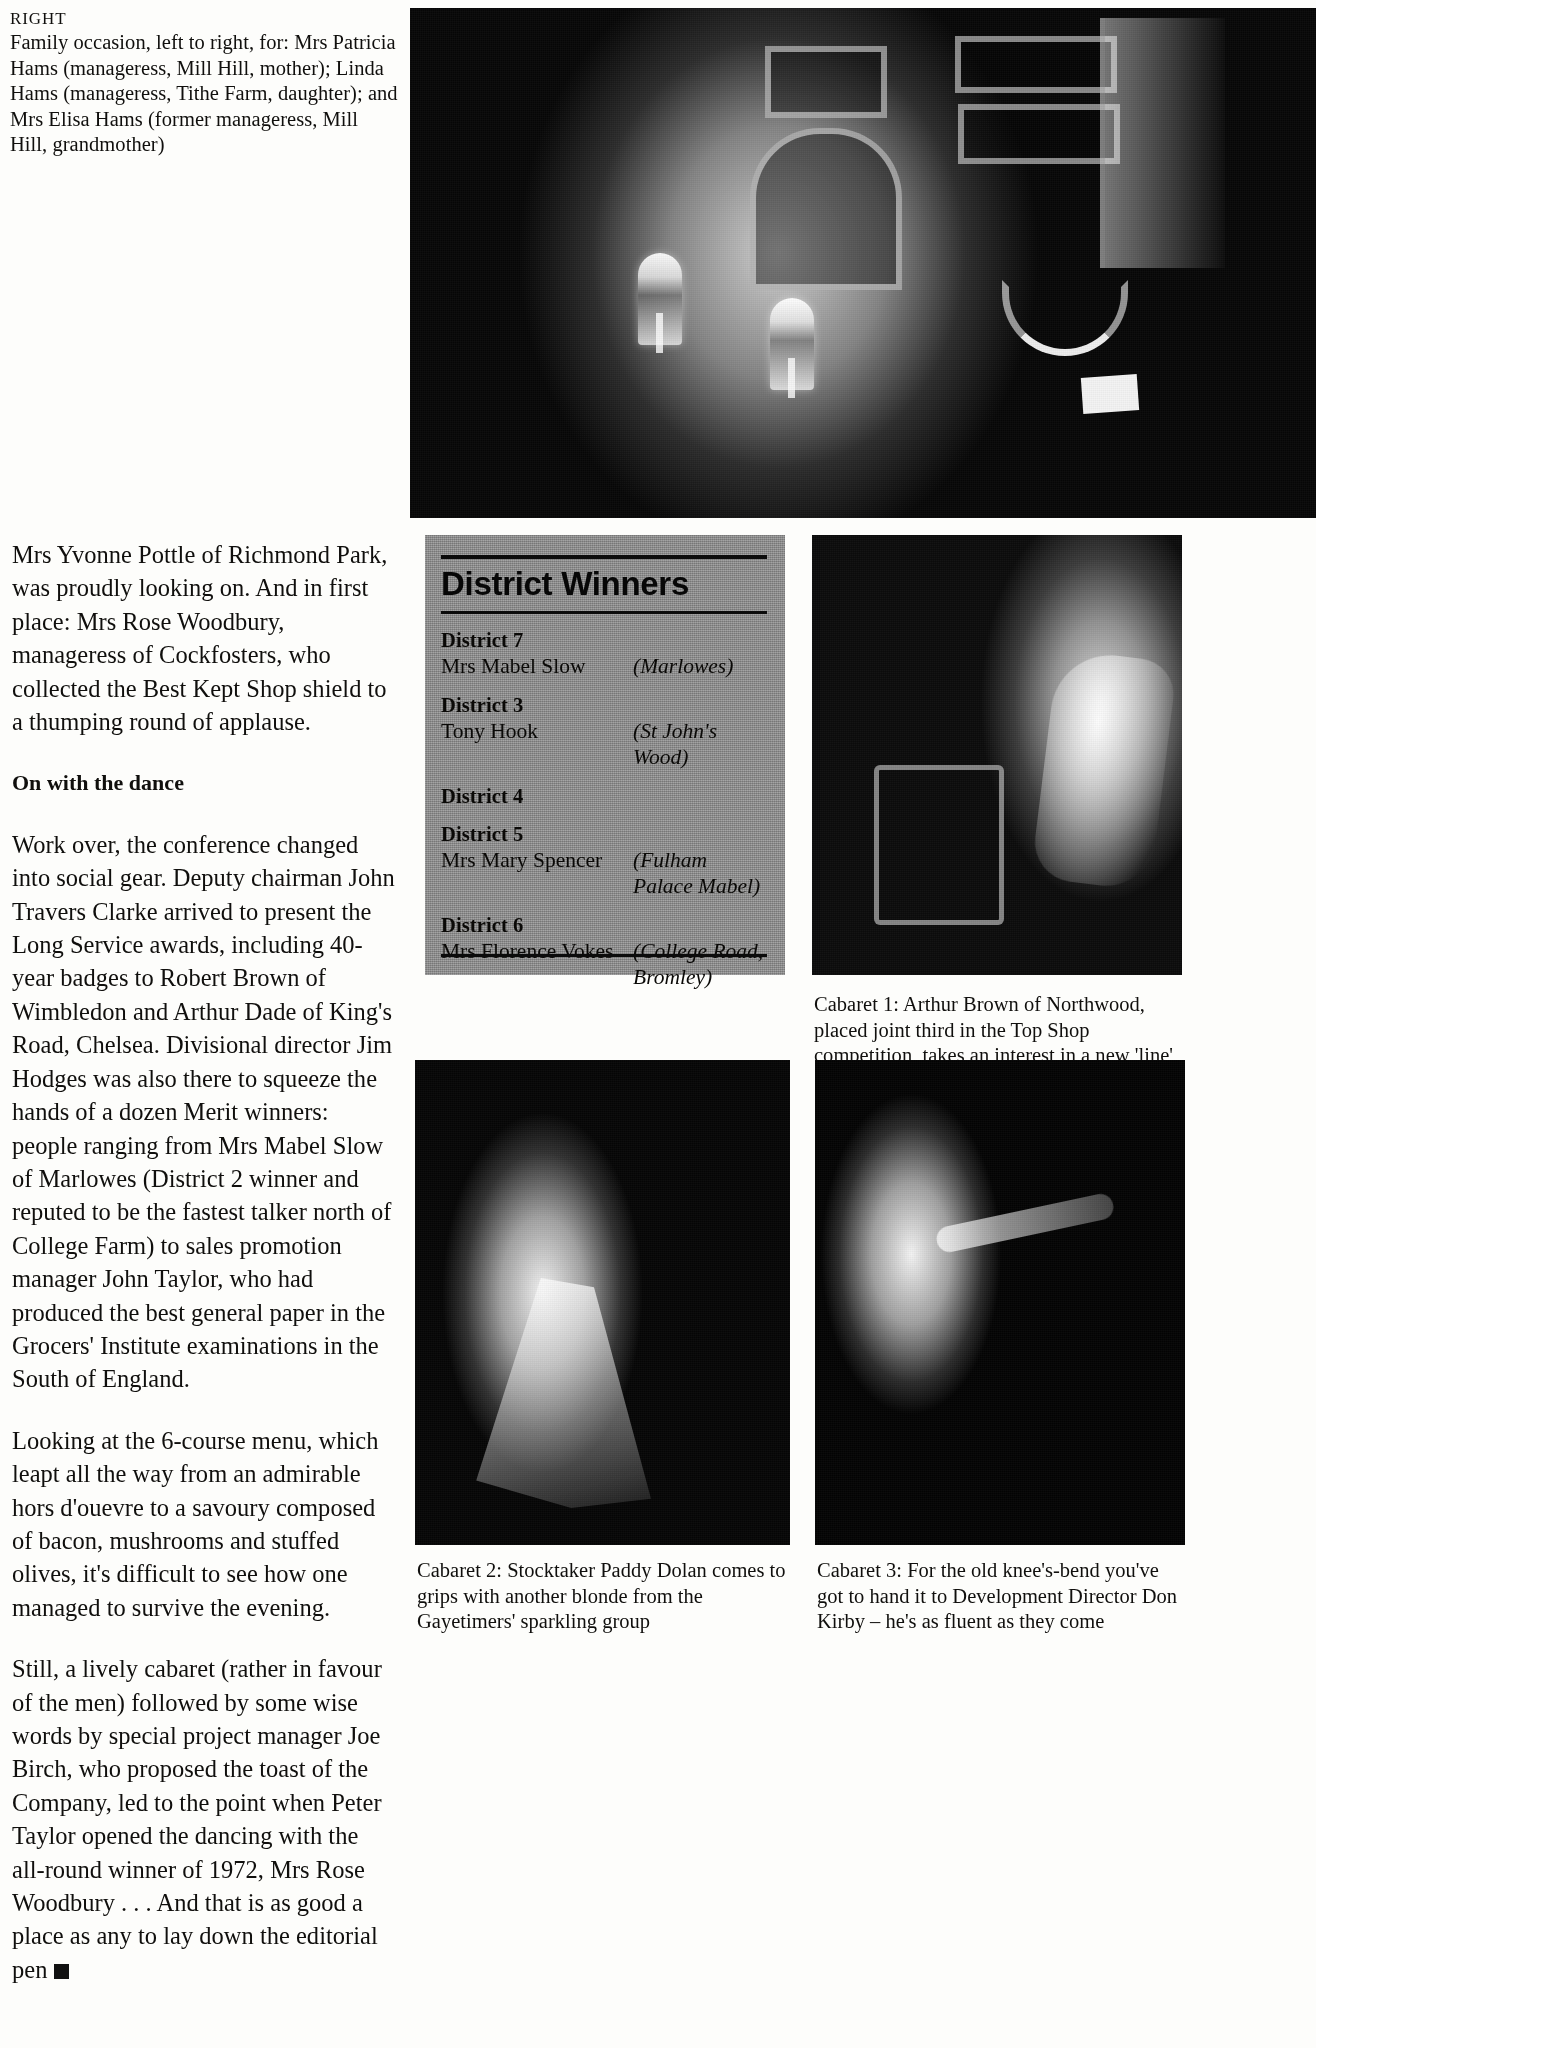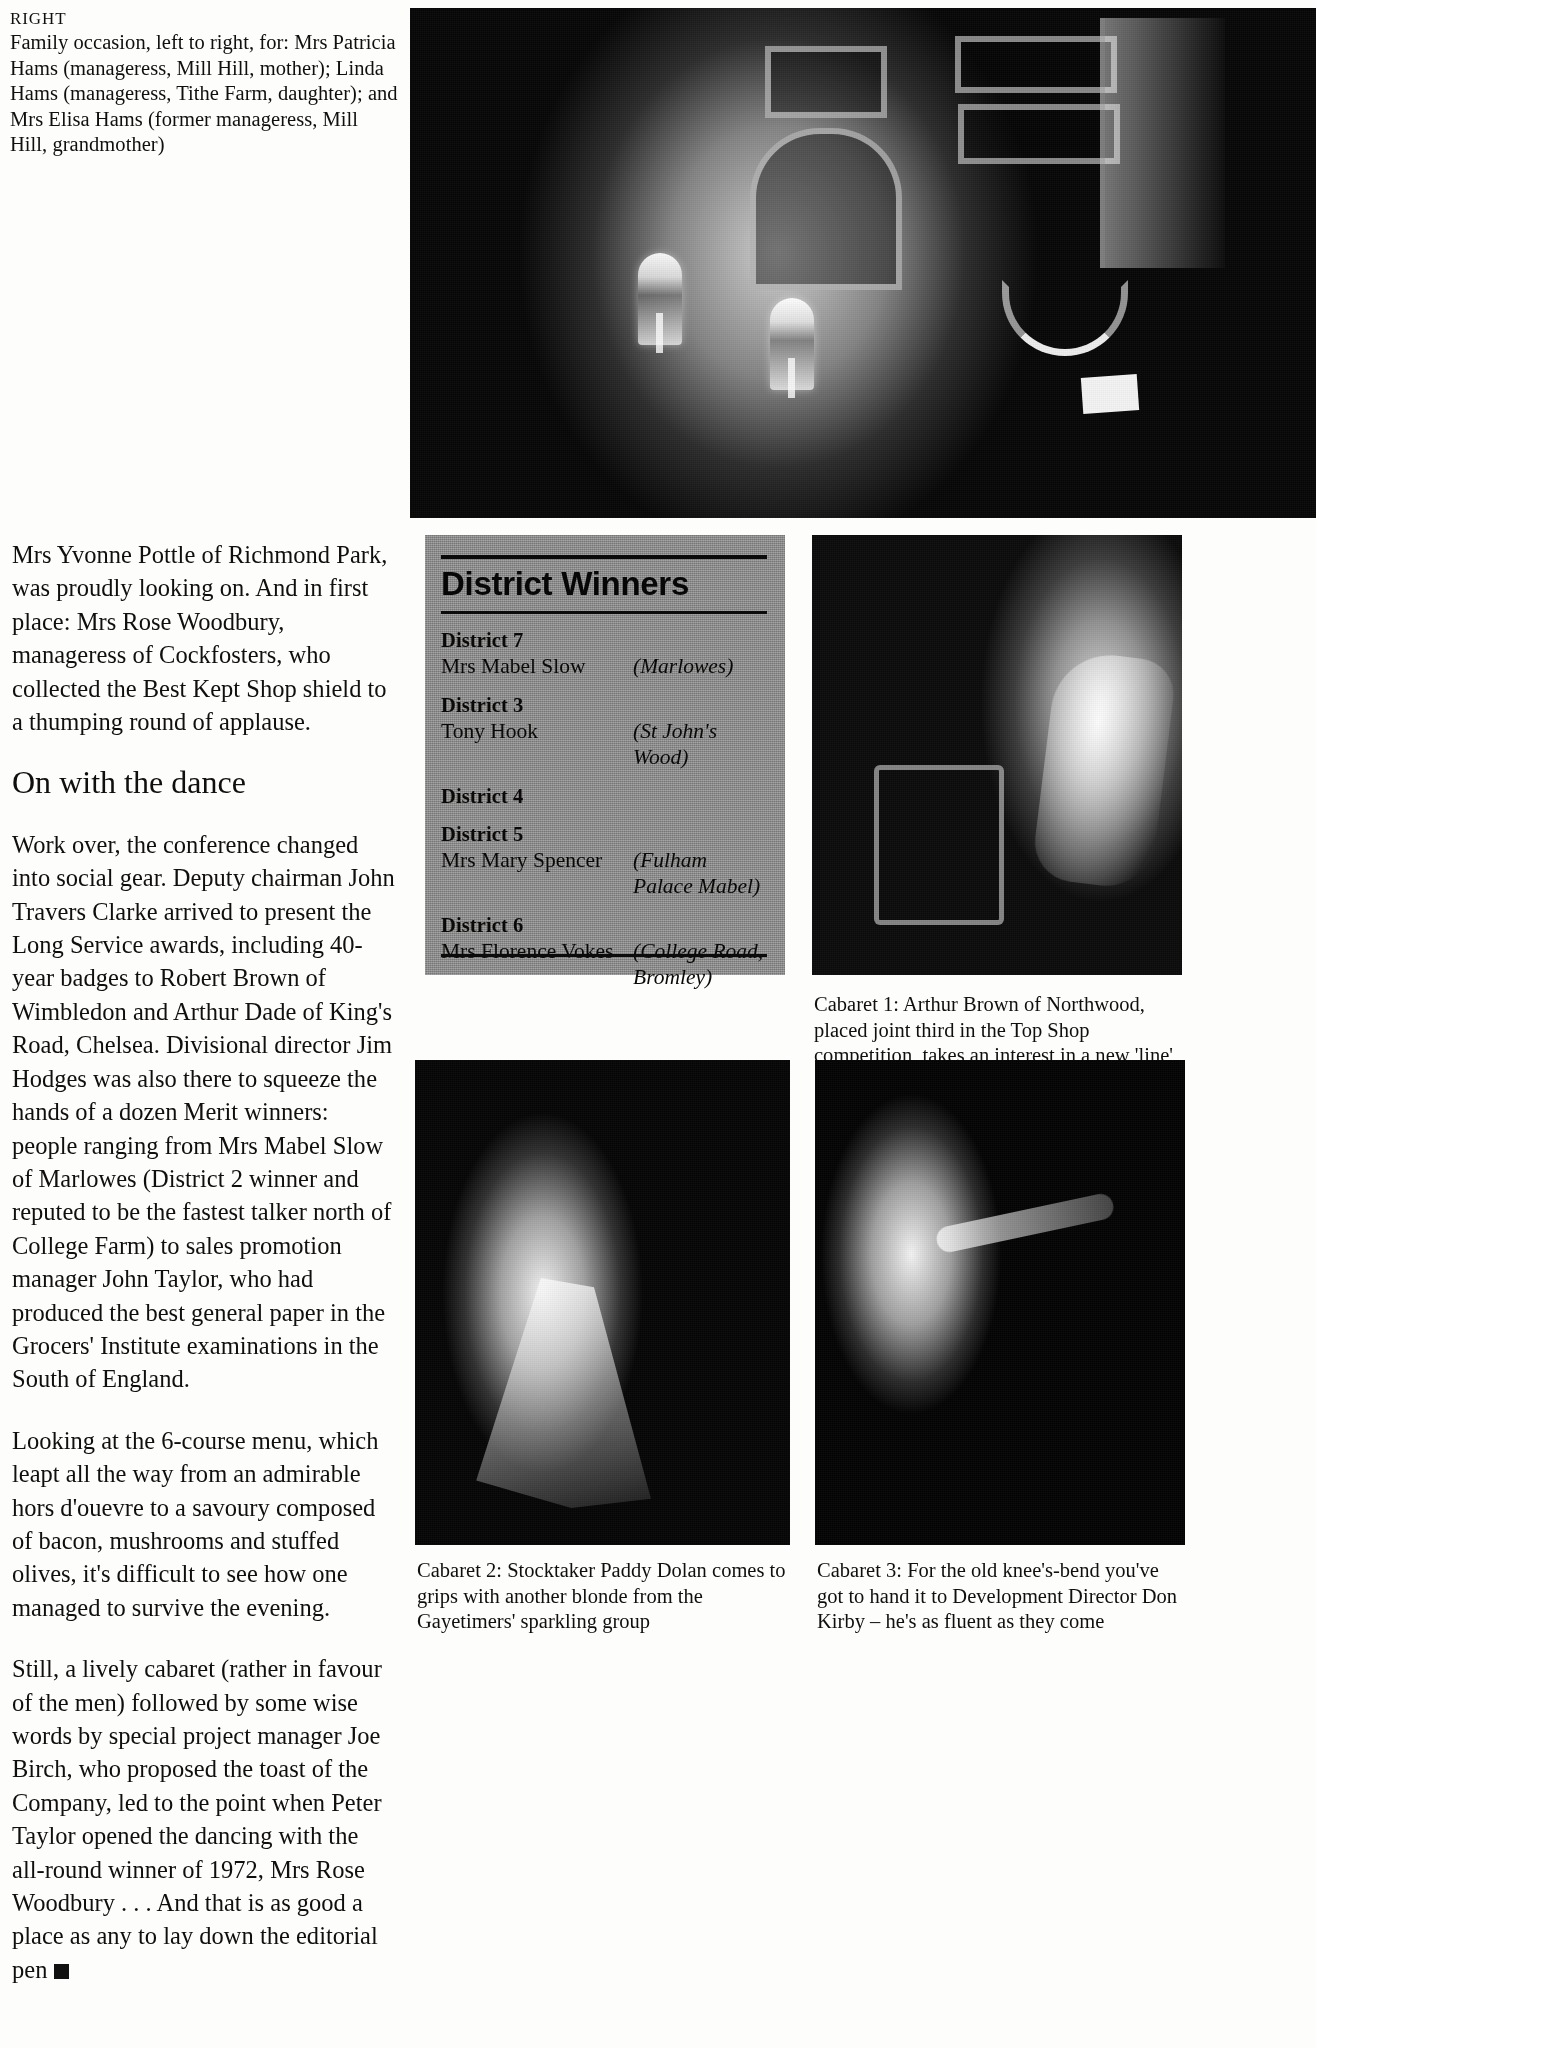--- a/index.html
+++ b/index.html
@@ -39,22 +39,22 @@
     left: 12px;
     width: 383px;
     font-size: 24.5px;
     line-height: 33.4px;
     text-align: left;
     letter-spacing: 0.01px;
   }
   .body-col p { margin: 0 0 28px 0; }
   .body-col p.tight { margin-bottom: 0; }
   .subhead {
-    font-weight: normal;
-    font-size: 32px;
+    font-weight: bold;
+    font-size: 22px;
     line-height: 33.4px;
     margin: 0;
   }
   .oldstyle { font-variant-numeric: oldstyle-nums; }
   .endmark {
     display: inline-block;
     width: 15px; height: 15px;
     background: #111;
     vertical-align: -1px;
     margin-left: 7px;

